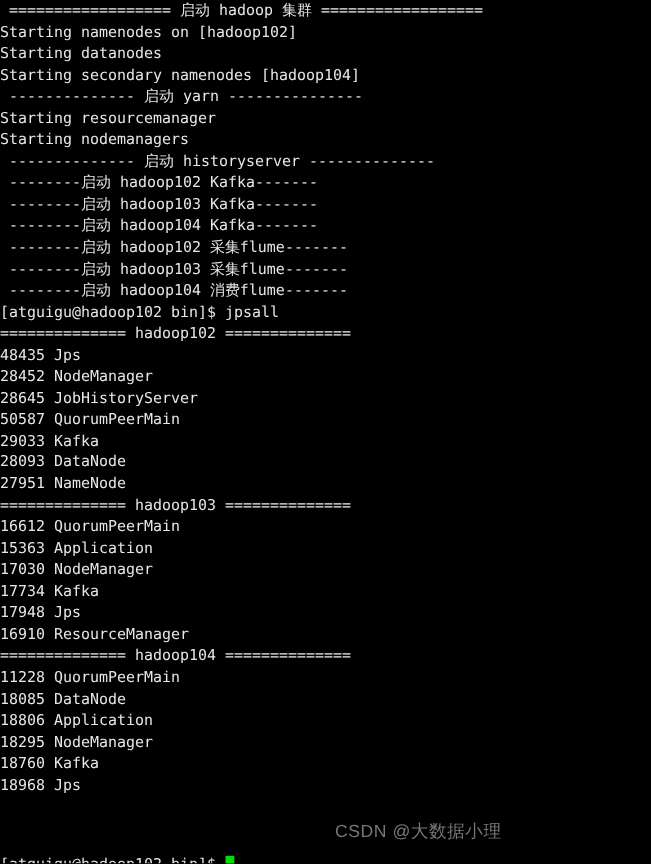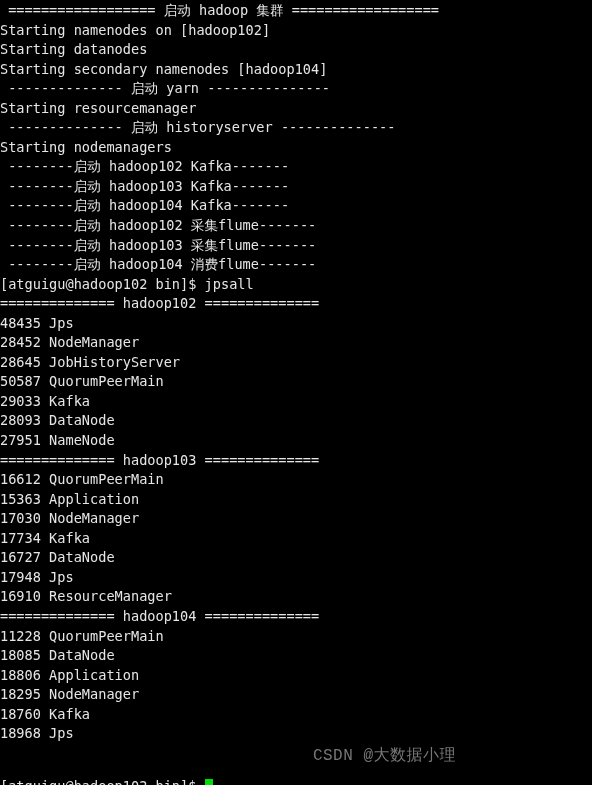--- a/index.html
+++ b/index.html
@@ -50,62 +50,61 @@
     width: 8.2px;
     height: 14px;
     background: #00e000;
     vertical-align: -2px;
   }
   #watermark {
     position: absolute;
     right: 12px;
     bottom: 18px;
     color: #8c8c8c;
-    font-family: Liberation Mono, monospace;
+    font-family: Liberation Sans, sans-serif;
     font-size: 16px;
     letter-spacing: 0.5px;
     white-space: nowrap;
     opacity: 0.85;
   }
 </style>
 </head>
 <body>
 
 <div id="terminal">
 
   <div id="screen">
     <span class="line"> ================== 启动 hadoop 集群 ==================</span>
     <span class="line">Starting namenodes on [hadoop102]</span>
     <span class="line">Starting datanodes</span>
     <span class="line">Starting secondary namenodes [hadoop104]</span>
     <span class="line"> -------------- 启动 yarn ---------------</span>
     <span class="line">Starting resourcemanager</span>
+    <span class="line">Starting nodemanagers</span>
     <span class="line"> -------------- 启动 historyserver --------------</span>
-    <span class="line">Starting nodemanagers</span>
     <span class="line"> --------启动 hadoop102 Kafka-------</span>
     <span class="line"> --------启动 hadoop103 Kafka-------</span>
     <span class="line"> --------启动 hadoop104 Kafka-------</span>
     <span class="line"> --------启动 hadoop102 采集flume-------</span>
     <span class="line"> --------启动 hadoop103 采集flume-------</span>
     <span class="line"> --------启动 hadoop104 消费flume-------</span>
     <span class="line">[atguigu@hadoop102 bin]$ jpsall</span>
     <span class="line">============== hadoop102 ==============</span>
     <span class="line">48435 Jps</span>
     <span class="line">28452 NodeManager</span>
     <span class="line">28645 JobHistoryServer</span>
     <span class="line">50587 QuorumPeerMain</span>
     <span class="line">29033 Kafka</span>
     <span class="line">28093 DataNode</span>
     <span class="line">27951 NameNode</span>
     <span class="line">============== hadoop103 ==============</span>
     <span class="line">16612 QuorumPeerMain</span>
     <span class="line">15363 Application</span>
     <span class="line">17030 NodeManager</span>
     <span class="line">17734 Kafka</span>
-    <span class="line">16727 DataNode</span>
     <span class="line">17948 Jps</span>
     <span class="line">16910 ResourceManager</span>
     <span class="line">============== hadoop104 ==============</span>
     <span class="line">11228 QuorumPeerMain</span>
     <span class="line">18085 DataNode</span>
     <span class="line">18806 Application</span>
     <span class="line">18295 NodeManager</span>
     <span class="line">18760 Kafka</span>
     <span class="line">18968 Jps</span>
   </div>

